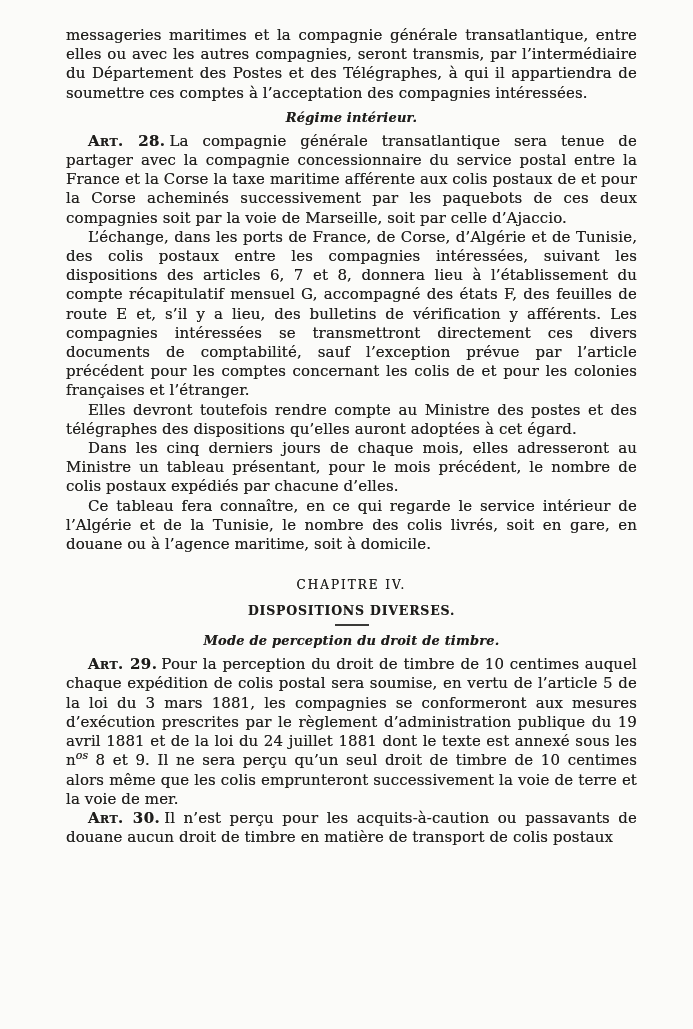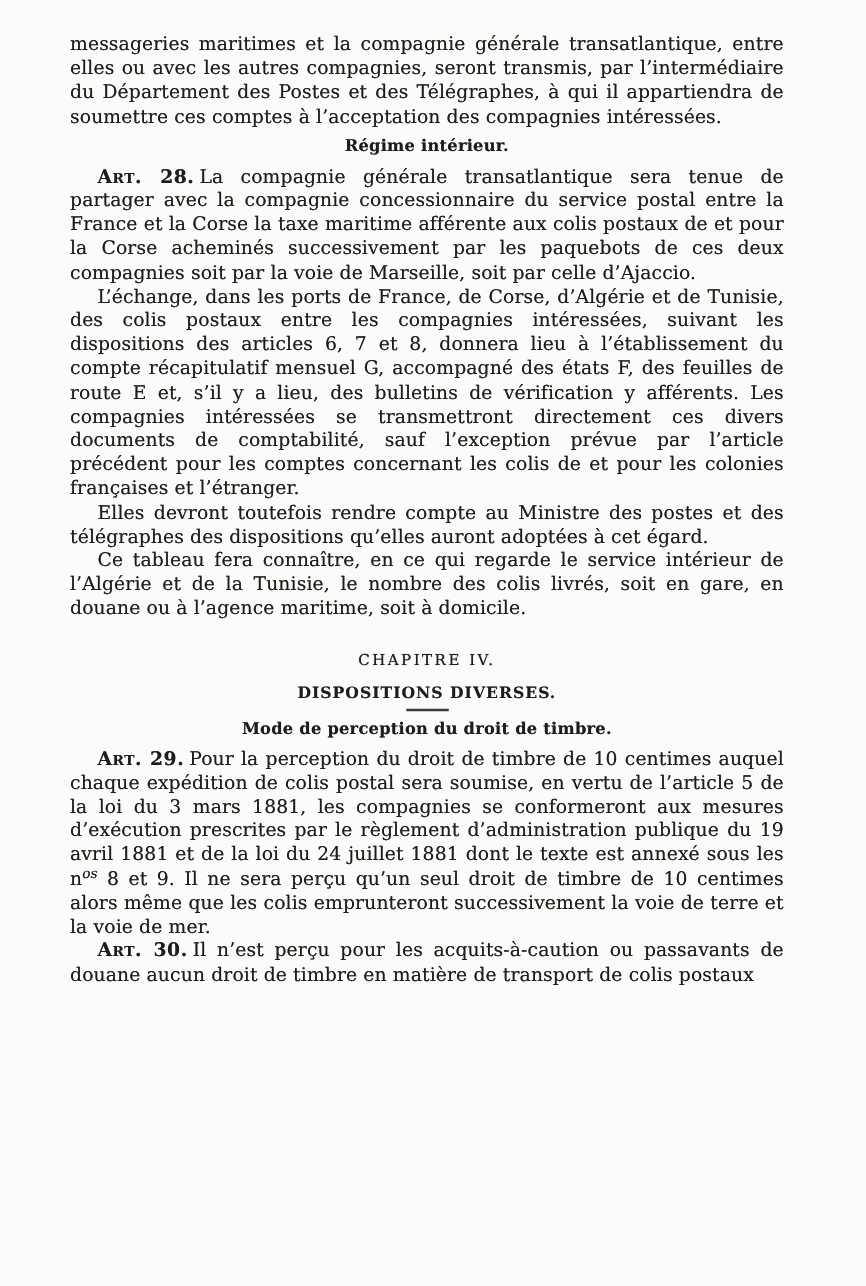--- a/index.html
+++ b/index.html
@@ -17,21 +17,21 @@
   .page {
     position: relative;
     width: 693px;
     height: 1029px;
     background: var(--paper);
     font-family: "DejaVu Serif", "Liberation Serif", serif;
     color: var(--ink);
   }
   .text-block {
     position: absolute;
-    left: 56px;
+    left: 66px;
     top: 26px;
     width: 571px;
   }
   p.body {
     font-size: 15px;
     line-height: 19.2px;
     text-align: justify;
     letter-spacing: 0.1px;
     text-shadow: 0 0 0.5px rgba(30,29,27,0.65);
   }
@@ -44,20 +44,21 @@
   }
   h3.subhead {
     font-size: 13px;
     line-height: 16px;
     font-weight: bold;
     text-align: center;
     margin-top: 7px;
     margin-bottom: 6px;
     letter-spacing: 0.2px;
     text-shadow: 0 0 0.5px rgba(30,29,27,0.6);
+    font-style: italic;
   }
   .chapter { text-align: center; margin-top: 20px; }
   .chapter-title {
     font-size: 12px;
     line-height: 22px;
     letter-spacing: 2px;
     text-shadow: 0 0 0.6px rgba(30,29,27,0.75);
   }
   .chapter-subtitle {
     font-size: 12.5px;
@@ -93,20 +94,21 @@
 
     <h3 class="subhead">Régime intérieur.</h3>
 
     <p class="body indent"><span class="artlabel">Art. 28.</span><span>La compagnie générale transatlantique sera tenue de partager avec la compagnie concessionnaire du service postal entre la France et la Corse la taxe maritime afférente aux colis postaux de et pour la Corse acheminés successivement par les paquebots de ces deux compagnies soit par la voie de Marseille, soit par celle d’Ajaccio.</span></p>
 
     <p class="body indent">L’échange, dans les ports de France, de Corse, d’Algérie et de Tunisie, des colis postaux entre les compagnies intéressées, suivant les dispositions des articles 6, 7 et 8, donnera lieu à l’établissement du compte récapitulatif mensuel G, accompagné des états F, des feuilles de route E et, s’il y a lieu, des bulletins de vérification y afférents. Les compagnies intéressées se transmettront directement ces divers documents de comptabilité, sauf l’exception prévue par l’article précédent pour les comptes concernant les colis de et pour les colonies françaises et l’étranger.</p>
 
 
     <p class="body indent">Elles devront toutefois rendre compte au Ministre des postes et des télégraphes des dispositions qu’elles auront adoptées à cet égard.</p>
 
+    <p class="body indent">Dans les cinq derniers jours de chaque mois, elles adresseront au Ministre un tableau présentant, pour le mois précédent, le nombre de colis postaux expédiés par chacune d’elles.</p>
 
     <p class="body indent">Ce tableau fera connaître, en ce qui regarde le service intérieur de l’Algérie et de la Tunisie, le nombre des colis livrés, soit en gare, en douane ou à l’agence maritime, soit à domicile.</p>
 
     <div class="chapter">
       <div class="chapter-title">CHAPITRE IV.</div>
       <div class="chapter-subtitle">DISPOSITIONS DIVERSES.</div>
       <div class="rule"></div>
     </div>
 
     <h3 class="subhead after-chapter">Mode de perception du droit de timbre.</h3>

